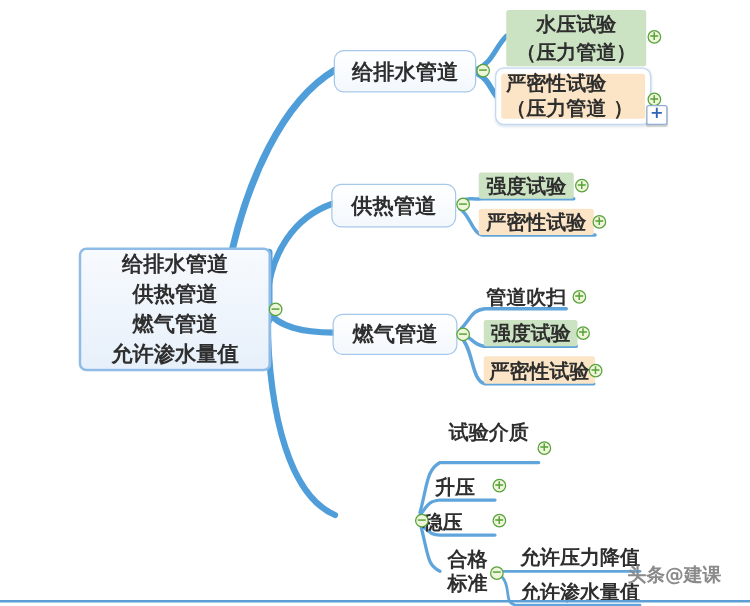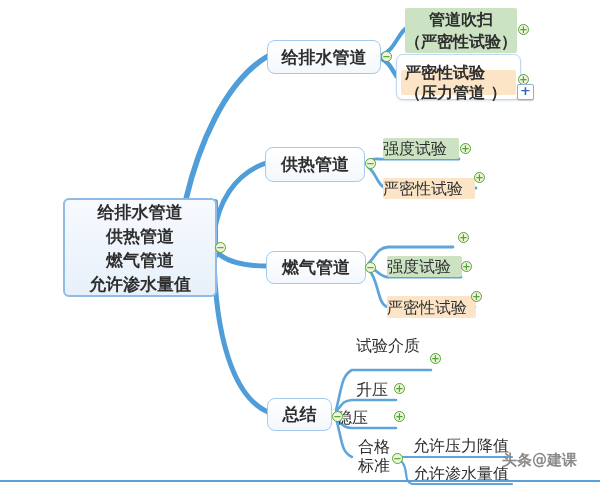--- a/index.html
+++ b/index.html
@@ -21,26 +21,26 @@
     border:2px solid var(--root-border);border-radius:6px;
     font-size:17px;font-weight:bold;line-height:24px;text-align:center;cursor:pointer;
   }
   .node-box{
     display:flex;align-items:center;justify-content:center;
     background:linear-gradient(#FFFFFF,#F3F8FD);
     border:1.5px solid var(--node-border);border-radius:8px;
     font-size:17px;font-weight:bold;cursor:pointer;
   }
   .line-topic{
-    display:flex;align-items:center;justify-content:flex-start;
-    font-size:16px;font-weight:normal;line-height:19px;cursor:pointer;white-space:nowrap;
+    display:flex;align-items:center;justify-content:center;
+    font-size:16px;font-weight:bold;line-height:19px;cursor:pointer;white-space:nowrap;
   }
   .two-line{flex-direction:column;text-align:center;}
   .hl-green{background:var(--green-fill);border-radius:2px;}
-  .hl-orange{background:var(--orange-fill);border-radius:2px;margin-top:11px;}
+  .hl-orange{background:var(--orange-fill);border-radius:2px;}
   .box-topic{
     display:flex;flex-direction:column;align-items:center;justify-content:center;
     font-size:16px;font-weight:bold;line-height:22px;text-align:center;
     border-radius:2px;cursor:pointer;
   }
   .sel-wrap{
     background:#fff;border:1px solid #C2D8F0;border-radius:7px;cursor:pointer;
     box-shadow:0 1px 2px rgba(120,150,190,.25);
   }
   .sel-inner{
@@ -107,22 +107,22 @@
     <span>允许渗水量值</span>
   </div>
   <span class="badge" style="left:215px;top:242px;">−</span>
 
   <div class="abs node-box" style="left:267px;top:40px;width:114px;height:34px;">
     <span>给排水管道</span>
   </div>
   <span class="badge" style="left:381px;top:51px;">−</span>
 
   <div class="abs box-topic hl-green" style="left:405px;top:8px;width:112px;height:45px;">
-    <span>管道吹扫</span>
-    <span>（严密性试验）</span>
+    <span>水压试验</span>
+    <span>（压力管道）</span>
   </div>
   <span class="badge" style="left:518px;top:24px;">+</span>
 
   <div class="abs sel-wrap" style="left:396px;top:54px;width:125px;height:46px;">
     <div class="sel-inner hl-orange">
       <span>严密性试验</span>
       <span>（压力管道 ）</span>
     </div>
   </div>
   <span class="badge" style="left:518px;top:74px;">+</span>
@@ -141,43 +141,43 @@
   <div class="abs line-topic hl-orange" style="left:383px;top:167px;width:92px;height:21px;">
     <span>严密性试验</span>
   </div>
   <span class="badge" style="left:474px;top:172px;">+</span>
 
   <div class="abs node-box" style="left:266px;top:251px;width:100px;height:33px;">
     <span>燃气管道</span>
   </div>
   <span class="badge" style="left:365px;top:262px;">−</span>
 
+  <div class="abs line-topic" style="left:388px;top:228px;width:66px;height:19px;">
+    <span>管道吹扫</span>
+  </div>
   <span class="badge" style="left:458px;top:232px;">+</span>
 
   <div class="abs line-topic hl-green" style="left:387px;top:256px;width:75px;height:21px;">
     <span>强度试验</span>
   </div>
   <span class="badge" style="left:461px;top:261px;">+</span>
 
   <div class="abs line-topic hl-orange" style="left:387px;top:285px;width:89px;height:22px;">
     <span>严密性试验</span>
   </div>
   <span class="badge" style="left:471px;top:291px;">+</span>
 
-  <div class="abs node-box" style="left:267px;top:398px;width:65px;height:33px;">
-    <span>总结</span>
-  </div>
   <span class="badge" style="left:332px;top:411px;">−</span>
 
   <div class="abs line-topic" style="left:356px;top:336px;width:70px;height:19px;">
     <span>试验介质</span>
   </div>
   <span class="badge" style="left:430px;top:353px;">+</span>
 
-  <div class="abs line-topic" style="left:356px;top:380px;width:36px;height:19px;">
+  <div class="abs line-topic" style="left:346px;top:380px;width:36px;height:19px;">
     <span>升压</span>
   </div>
   <span class="badge" style="left:394px;top:383px;">+</span>
 
   <div class="abs line-topic" style="left:336px;top:408px;width:36px;height:19px;">
     <span>稳压</span>
   </div>
   <span class="badge" style="left:394px;top:411px;">+</span>
 
   <div class="abs line-topic two-line" style="left:356px;top:437px;width:36px;height:39px;">

